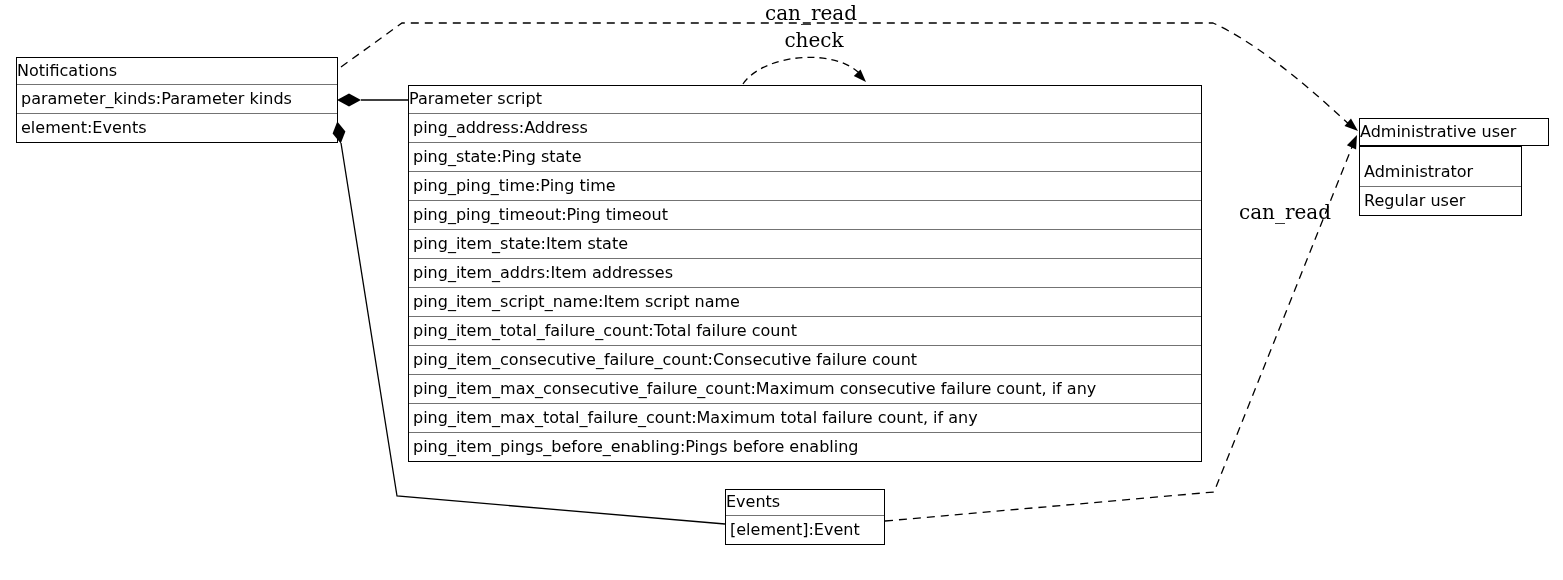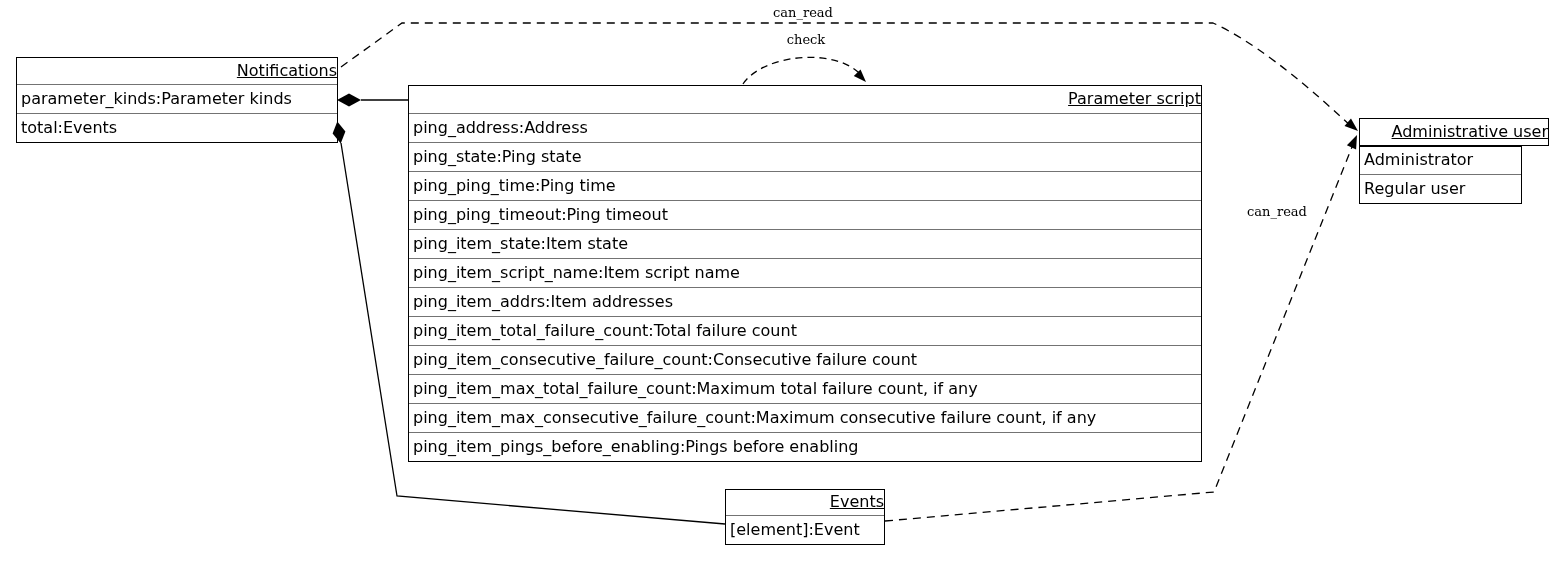--- a/index.html
+++ b/index.html
@@ -6,68 +6,68 @@
   body{
     width:1563px;height:580px;position:relative;overflow:hidden;
     background:#ffffff;color:#000000;
     font-family:"DejaVu Sans","Liberation Sans",sans-serif;
   }
   .node{
     position:absolute;box-sizing:border-box;
     border:1px solid #000;background:#fff;
     font-size:16px;white-space:nowrap;z-index:1;
   }
-  .node .title{height:27px;line-height:26px;text-align:right;overflow:hidden;text-decoration:underline;}
+  .node .title{height:27px;line-height:26px;text-align:left;overflow:hidden;}
   .node .row{height:28px;line-height:27px;border-top:1px solid #737373;padding:0 4px;overflow:hidden;}
 
   #notifications{left:16px;top:57px;width:322px;}
   #notifications .title{height:26px;line-height:25px;}
 
   #parameter-kinds{left:408px;top:85px;width:794px;}
 
   #admin-header{left:1359px;top:118px;width:190px;height:28px;}
   #admin-header .title{height:26px;line-height:25px;}
   #admin-rows{left:1359px;top:146px;width:163px;}
-  #admin-rows .row:first-child{border-top:none;height:27px;line-height:26px;}
+  #admin-rows .row:first-child{border-top:none;height:27px;line-height:26px;margin-top:12px;}
 
   #events{left:725px;top:489px;width:160px;}
   #events .title{height:25px;line-height:24px;}
 
   #edge-layer{position:absolute;left:0;top:0;z-index:2;pointer-events:none;}
   .edge-label{
     position:absolute;z-index:3;transform:translateX(-50%);
     font-family:"DejaVu Serif","Liberation Serif",serif;
-    font-size:13px;line-height:22px;white-space:nowrap;
+    font-size:20px;line-height:22px;white-space:nowrap;margin-left:8px;
   }
   #label-can-read-top{left:803px;top:2px;}
   #label-check{left:806px;top:29px;}
   #label-can-read-right{left:1277px;top:201px;}
 </style>
 </head>
 <body>
 
 <div class="node" id="notifications">
   <div class="title">Notifications</div>
   <div class="row">parameter_kinds:Parameter kinds</div>
-  <div class="row">total:Events</div>
+  <div class="row">element:Events</div>
 </div>
 
 <div class="node" id="parameter-kinds">
   <div class="title">Parameter script</div>
   <div class="row">ping_address:Address</div>
   <div class="row">ping_state:Ping state</div>
   <div class="row">ping_ping_time:Ping time</div>
   <div class="row">ping_ping_timeout:Ping timeout</div>
   <div class="row">ping_item_state:Item state</div>
+  <div class="row">ping_item_addrs:Item addresses</div>
   <div class="row">ping_item_script_name:Item script name</div>
-  <div class="row">ping_item_addrs:Item addresses</div>
   <div class="row">ping_item_total_failure_count:Total failure count</div>
   <div class="row">ping_item_consecutive_failure_count:Consecutive failure count</div>
+  <div class="row">ping_item_max_consecutive_failure_count:Maximum consecutive failure count, if any</div>
   <div class="row">ping_item_max_total_failure_count:Maximum total failure count, if any</div>
-  <div class="row">ping_item_max_consecutive_failure_count:Maximum consecutive failure count, if any</div>
   <div class="row">ping_item_pings_before_enabling:Pings before enabling</div>
 </div>
 
 <div class="node" id="admin-header">
   <div class="title">Administrative user</div>
 </div>
 <div class="node" id="admin-rows">
   <div class="row">Administrator</div>
   <div class="row">Regular user</div>
 </div>

